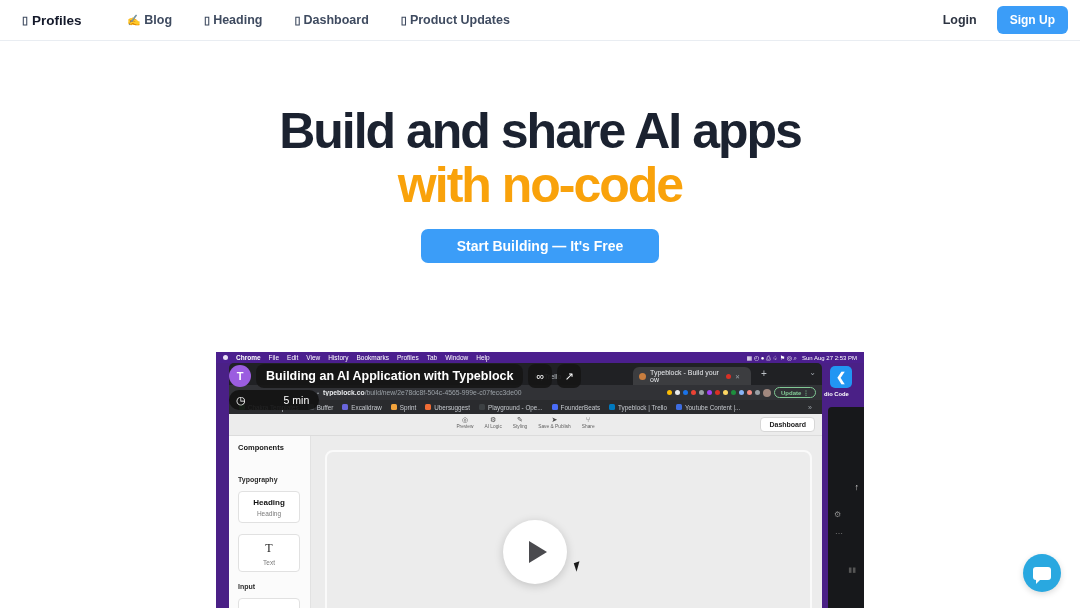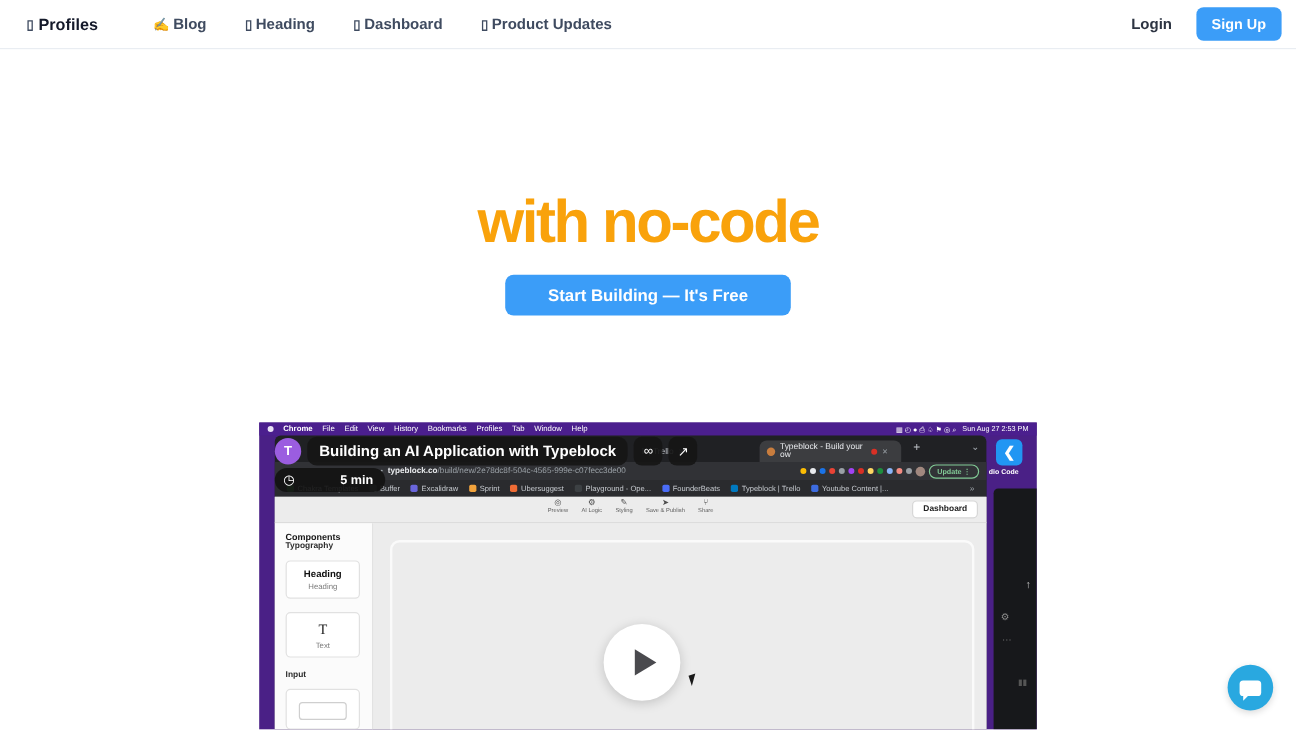--- a/index.html
+++ b/index.html
@@ -66,21 +66,21 @@
   .editor{position:absolute;top:51px;left:0;right:0;bottom:0;background:#ececec;}
   .etoolbar{position:absolute;top:0;left:0;right:0;height:22px;background:#ececec;border-bottom:1px solid #dcdcdc;}
   .tool-group{position:absolute;left:50%;top:2px;transform:translateX(-50%);display:flex;gap:11px;}
   .tool{display:flex;flex-direction:column;align-items:center;gap:0;}
   .tool .ti{font-size:7px;line-height:8px;color:#4c4c4c;}
   .tool .tl{font-size:4.8px;color:#5f5f5f;white-space:nowrap;}
   .dashboard{position:absolute;right:7px;top:3px;background:#fff;border:1px solid #d7d7d7;
     border-radius:4px;font-size:7px;font-weight:700;color:#222;padding:3px 8px;}
   .sidebar{position:absolute;left:0;top:22px;bottom:0;width:82px;background:#fbfbfb;
     border-right:1px solid #e2e2e2;padding:7px 9px;}
-  .sb-h{font-size:7.5px;font-weight:700;color:#141414;margin-bottom:0;}
+  .sb-h{font-size:7.5px;font-weight:700;color:#141414;margin-bottom:24px;}
   .sb-s{font-size:7px;font-weight:700;color:#2c2c2c;margin-bottom:8px;}
   .card{background:#fff;border:1px solid #e1e1e1;border-radius:4px;text-align:center;
     padding:6px 0 5px;margin-bottom:11px;width:62px;}
   .card .c1{font-size:8px;font-weight:700;color:#111;}
   .card .c2{font-size:6.5px;color:#7a7a7a;margin-top:3px;}
   .card .tglyph{font-family:"Liberation Serif",serif;font-size:12px;color:#222;}
   .input-box{width:40px;height:15px;border:1px solid #cfcfcf;border-radius:3px;margin:4px auto 2px;}
   .canvas{position:absolute;left:82px;top:22px;right:0;bottom:0;background:#ececec;}
   .frame{position:absolute;left:14px;right:10px;top:14px;bottom:-10px;
     border:2px solid #fafafa;border-radius:8px;}
@@ -95,21 +95,21 @@
   .overlay-row{position:absolute;left:13px;top:12px;display:flex;align-items:center;gap:5px;z-index:5;}
   .avatar{width:22px;height:22px;border-radius:50%;background:#9b5de0;color:#fff;
     display:flex;align-items:center;justify-content:center;font-size:11px;font-weight:700;flex:0 0 auto;}
   .title-pill{background:rgba(22,22,22,.92);color:#fff;font-size:12.5px;font-weight:700;
     padding:5px 10px;border-radius:8px;white-space:nowrap;}
   .icon-pill{width:24px;height:24px;background:rgba(22,22,22,.92);border-radius:7px;color:#fff;
     display:flex;align-items:center;justify-content:center;font-size:11px;cursor:pointer;}
   .duration-pill{position:absolute;left:13px;top:38px;background:rgba(18,18,18,.92);color:#fff;
     border-radius:13px;display:flex;align-items:center;gap:4px;padding:4px 10px 4px 7px;z-index:5;}
   .clock-ico{font-size:11px;line-height:11px;color:#fff;}
-  .duration-pill span.d{font-size:10.5px;font-weight:700;padding-left:34px;}
+  .duration-pill span.d{font-size:10.5px;font-weight:400;padding-left:34px;}
 
   
   .right-strip{position:absolute;right:0;top:11px;width:42px;bottom:0;}
   .vsc-icon{position:absolute;left:8px;top:3px;width:22px;height:22px;background:#2196f3;
     border-radius:5px;color:#fff;font-size:12px;font-weight:700;display:flex;align-items:center;justify-content:center;}
   .vsc-label{position:absolute;left:2px;top:28px;color:#fff;font-size:5.8px;font-weight:700;white-space:nowrap;}
   .right-dark{position:absolute;left:6px;right:0;top:44px;bottom:0;background:#17181b;border-radius:4px 0 0 0;}
   .rd-up{position:absolute;right:5px;top:75px;color:#cfcfcf;font-size:9px;}
   .rd-gear{position:absolute;left:6px;top:103px;color:#8a8a8a;font-size:8px;}
   .rd-dots{position:absolute;left:7px;top:122px;color:#777;font-size:8px;}
@@ -149,21 +149,21 @@
     </div>
   </div>
   <div class="nav-right">
     <span class="login">Login</span>
     <button class="signup">Sign Up</button>
   </div>
 </div>
 
 <div class="hero">
   <h1>
-    <br>
+    <span>Build and share AI apps</span><br>
     <span class="accent">with no-code</span>
   </h1>
   <button class="cta">Start Building — It's Free</button>
 </div>
 
 <div class="video">
 
   <div class="menubar">
     <span class="apple"></span>
     <span class="mitem b">Chrome</span>

